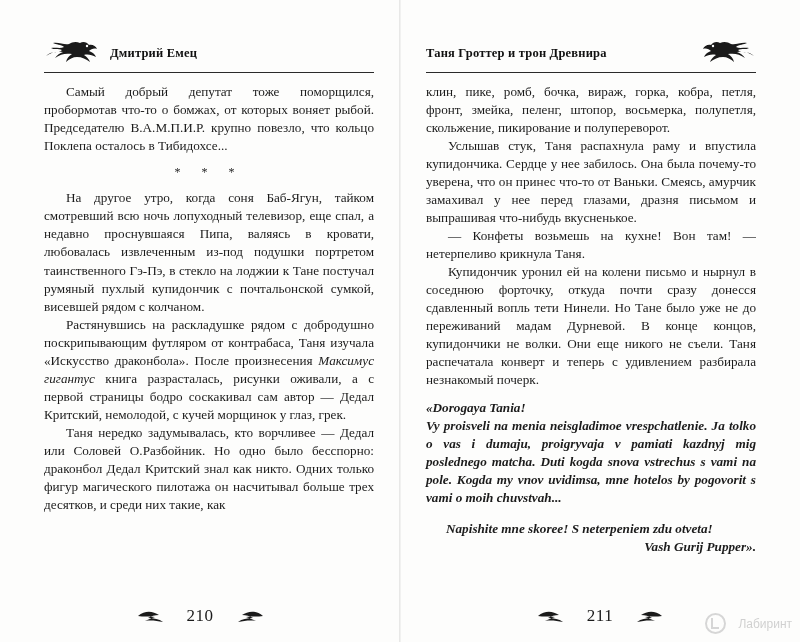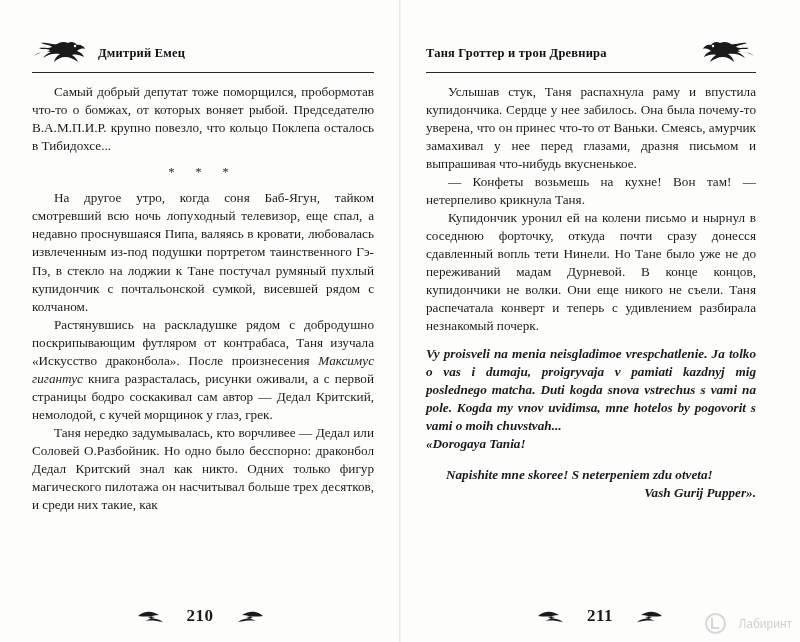--- a/index.html
+++ b/index.html
@@ -21,21 +21,21 @@
     background: #fdfdfc;
     display: flex;
   }
   .page {
     position: relative;
     width: 400px;
     height: 642px;
     box-sizing: border-box;
     padding: 36px 36px 10px 36px;
   }
-  .page.left { padding-left: 32px; padding-right: 26px; }
+  .page.left { padding-left: 44px; padding-right: 26px; }
   .page.right { padding-left: 26px; padding-right: 44px; }
 
   
   .runhead {
     position: relative;
     height: 34px;
     display: flex;
     align-items: center;
   }
   .runhead .title {
@@ -97,21 +97,21 @@
     position: absolute;
     left: 0;
     right: 0;
     bottom: 16px;
     display: flex;
     justify-content: center;
     align-items: center;
     gap: 6px;
   }
   .folio .num {
-    font-weight: bold;
+    font-weight: normal;
     font-size: 17px;
     letter-spacing: 0.5px;
   }
   .wing { width: 44px; height: 18px; color: #1a1a1a; }
   .wing.r { transform: scaleX(-1); }
 
   .gutter {
     position: absolute;
     left: 399px;
     top: 0;
@@ -191,27 +191,28 @@
     <div class="runhead">
       <span class="title">Таня Гроттер и трон Древнира</span>
       <svg class="dragon" viewBox="0 0 58 26">
         <path fill="currentColor" d="M2 18 C8 12 14 16 18 12 C14 10 10 12 7 10 C12 9 16 11 20 9 C17 6 12 7 9 5 C15 4 20 7 25 6 C28 4 32 3 36 5 C39 3 43 4 45 7 C48 6 52 8 53 11 C50 10 47 11 45 13 C48 14 51 16 52 19 C48 17 44 16 40 17 C43 19 45 21 46 24 C42 21 38 19 33 19 C29 19 25 21 22 24 C23 20 25 18 28 16 C22 15 16 16 11 20 C13 17 16 15 19 14 C13 13 7 14 2 18 Z"></path>
         <circle cx="43" cy="8" r="1.2" fill="#fff"></circle>
       </svg>
     </div>
     <hr class="rule">
 
     <div class="body">
+      <p class="noindent">клин, пике, ромб, бочка, вираж, горка, кобра, петля, фронт, змейка, пеленг, штопор, восьмерка, полупетля, скольжение, пикирование и полупереворот.</p>
       <p>Услышав стук, Таня распахнула раму и впустила купидончика. Сердце у нее забилось. Она была почему-то уверена, что он принес что-то от Ваньки. Смеясь, амурчик замахивал у нее перед глазами, дразня письмом и выпрашивая что-нибудь вкусненькое.</p>
       <p>— Конфеты возьмешь на кухне! Вон там! — нетерпеливо крикнула Таня.</p>
       <p>Купидончик уронил ей на колени письмо и нырнул в соседнюю форточку, откуда почти сразу донесся сдавленный вопль тети Нинели. Но Тане было уже не до переживаний мадам Дурневой. В конце концов, купидончики не волки. Они еще никого не съели. Таня распечатала конверт и теперь с удивлением разбирала незнакомый почерк.</p>
 
       <div class="letter">
+        <p>«Dorogaya Tania!</p>
         <p>Vy proisveli na menia neisgladimoe vrespchatlenie. Ja tolko o vas i dumaju, proigryvaja v pamiati kazdnyj mig poslednego matcha. Duti kogda snova vstrechus s vami na pole. Kogda my vnov uvidimsa, mne hotelos by pogovorit s vami o moih chuvstvah...</p>
-        <p>«Dorogaya Tania!</p>
         <p class="ind gap">Napishite mne skoree! S neterpeniem zdu otveta!</p>
         <p class="sig">Vash Gurij Pupper».</p>
       </div>
     </div>
 
     <div class="folio">
       <svg class="wing" viewBox="0 0 44 18">
         <path fill="currentColor" d="M1 9 C8 3 16 4 22 8 C18 8 14 9 11 11 C17 11 22 12 26 15 C20 14 14 13 8 14 C12 12 15 11 18 10 C12 9 6 10 1 9 Z"></path>
       </svg>
       <span class="num">211</span>

